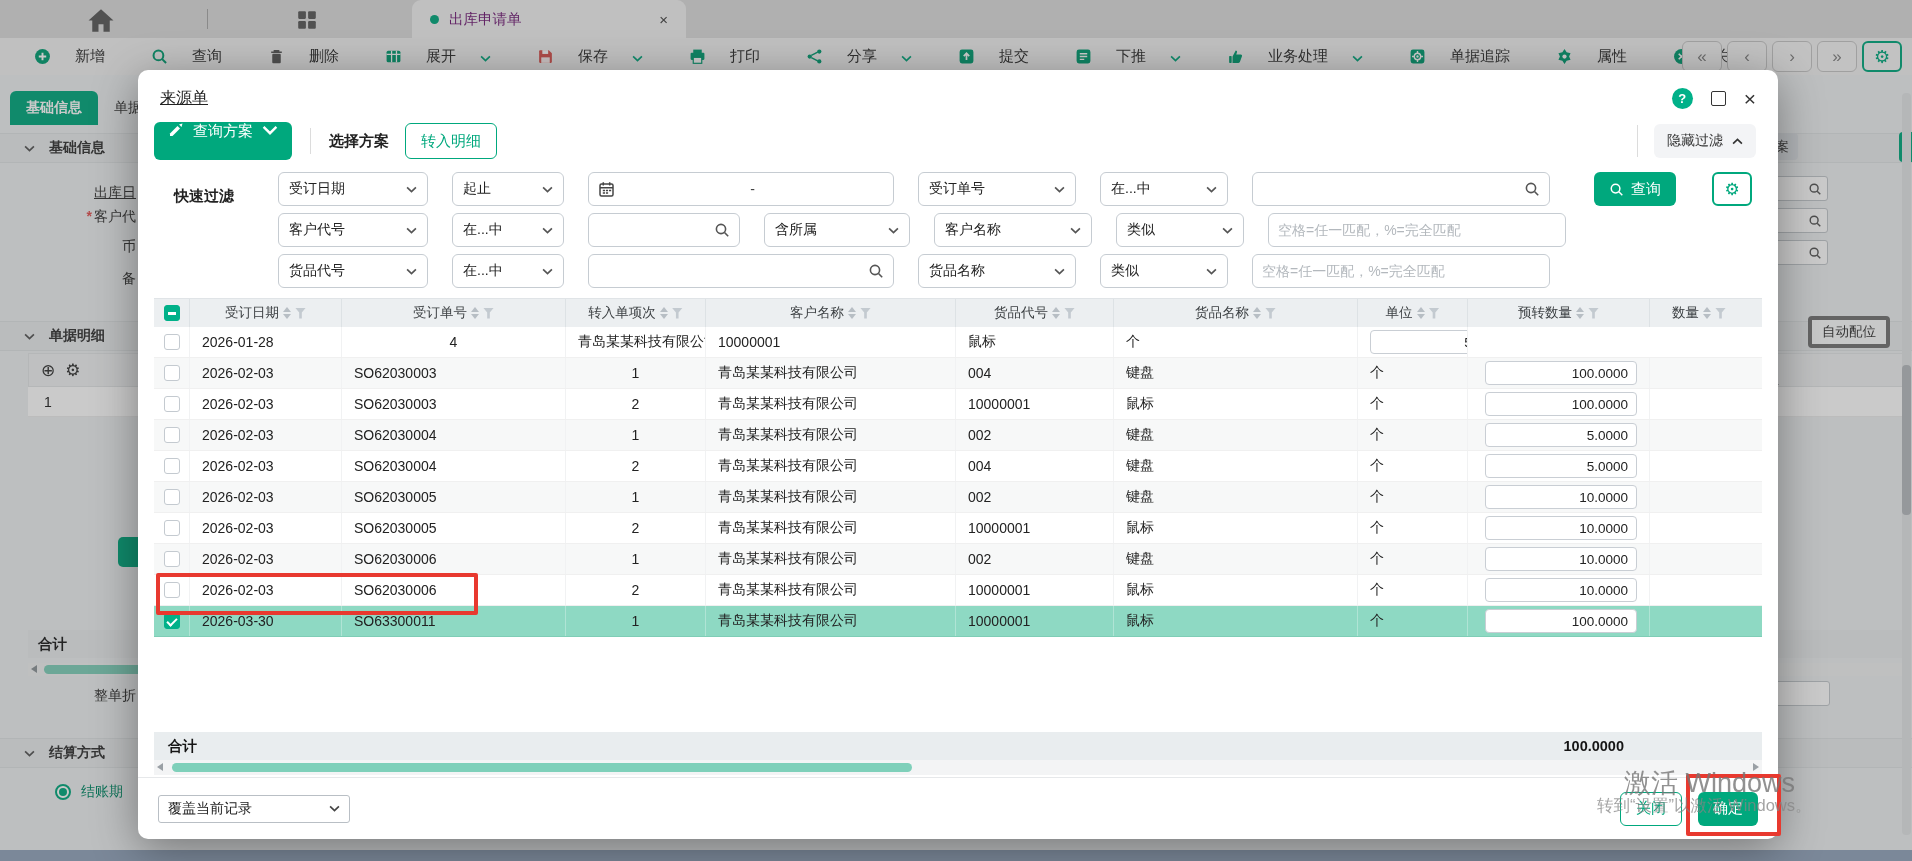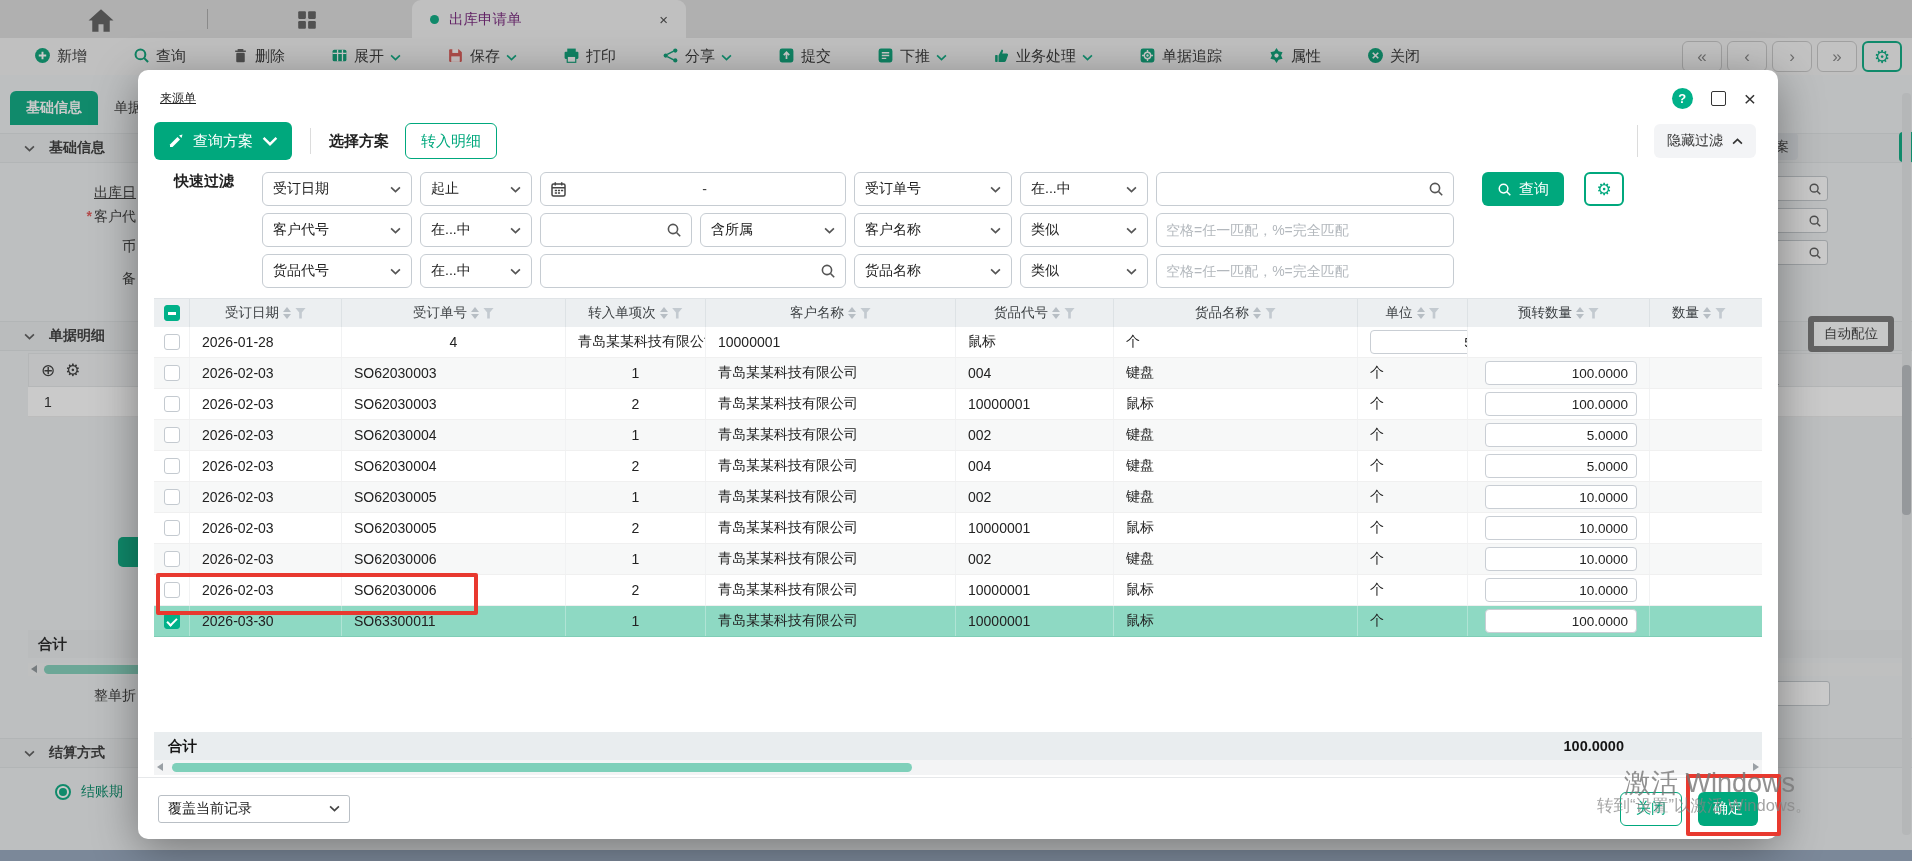--- a/index.html
+++ b/index.html
@@ -13,21 +13,21 @@
   .ts-div{position:absolute;left:207px;top:9px;width:1px;height:20px;background:#a8a8a8;}
   .ts-grid{position:absolute;left:296px;top:9px;width:22px;height:20px;}
   .ts-tab{position:absolute;left:412px;top:0;width:274px;height:38px;background:#f2f2f2;
     border-radius:9px 9px 0 0;display:flex;align-items:center;gap:10px;padding:0 18px;}
   .ts-dot{width:9px;height:9px;border-radius:50%;background:#00a87d;}
   .ts-label{font-size:14.5px;color:#701a75;}
   .ts-x{margin-left:auto;color:#444;font-size:15px;}
 
   .toolbar{position:absolute;left:0;top:38px;width:100%;height:37px;background:#f2f2f2;
     display:flex;align-items:center;padding-left:34px;}
-  .tb-item{display:flex;gap:6px;margin-right:46px;font-size:15px;color:#2e2e2e;white-space:nowrap;cursor:pointer;}
+  .tb-item{display:flex;align-items:center;gap:24px;margin-right:46px;font-size:15px;color:#2e2e2e;white-space:nowrap;cursor:pointer;}
   .tb-ico{width:17px;height:17px;display:inline-block;}
   .tb-ico svg{width:17px;height:17px;display:block;}
   .chev{width:11px;height:7px;}
   .chev path{fill:none;stroke:currentColor;stroke-width:1.5;}
   .tb-chev{color:#00a87d;}
   .nav-group{position:absolute;right:10px;top:3px;display:flex;gap:5px;}
   .nav-btn{width:40px;height:31px;border:1px solid #c6c6c6;border-radius:6px;background:#f5f5f5;
     color:#808080;font-size:17px;display:flex;align-items:center;justify-content:center;cursor:pointer;}
   .nav-btn.gear{border:2px solid #00a87d;color:#00a87d;font-size:18px;}
 
@@ -59,55 +59,55 @@
   .radio-row{position:absolute;left:55px;top:708px;display:flex;align-items:center;gap:10px;}
   .radio{width:16px;height:16px;border-radius:50%;border:2px solid #00a87d;position:relative;background:#fff;}
   .radio::after{content:"";position:absolute;left:2px;top:2px;width:8px;height:8px;border-radius:50%;background:#00a87d;}
   .radio-lbl{font-size:14px;color:#008a67;white-space:nowrap;}
   .right-chip{position:absolute;left:1726px;top:58px;height:27px;background:#dfe3e6;border-radius:4px;
     display:flex;align-items:center;padding:0 9px;font-size:13.5px;color:#3a3a3a;}
   .right-teal{position:absolute;left:1899px;top:57px;width:13px;height:30px;background:#00a87d;border-radius:4px 0 0 4px;}
   .rq{position:absolute;left:1740px;width:88px;height:25px;background:#fff;border:1px solid #c3c8cc;border-radius:3px;display:flex;align-items:center;justify-content:flex-end;padding-right:5px;}
   .rq svg{width:14px;height:14px;}
   .auto-btn{position:absolute;left:1808px;top:241px;height:29px;padding:12px 10px;background:#fbfcfc;
-    border:6px solid #737373;border-radius:4px;font-size:13.5px;color:#333;display:flex;align-items:center;}
+    border:4px solid #737373;border-radius:4px;font-size:13.5px;color:#333;display:flex;align-items:center;}
   .tax-lbl{position:absolute;left:1727px;top:296px;font-size:13px;color:#555;}
   .vscroll{position:absolute;right:1px;top:18px;width:9px;height:742px;background:#e3e5e7;border-radius:4px;}
   .vthumb{position:absolute;left:0;top:272px;width:9px;height:150px;background:#b7bbbf;border-radius:4px;}
   .taskbar{position:absolute;left:0;top:850px;width:100%;height:11px;background:#93a5bc;}
 
   .dim{position:absolute;inset:0;background:rgba(60,60,60,0.27);z-index:40;}
 
   
   .modal{position:absolute;left:138px;top:70px;width:1640px;height:769px;background:#fff;border-radius:10px;
     box-shadow:0 10px 45px rgba(0,0,0,.38);z-index:60;display:flex;flex-direction:column;overflow:hidden;
     --cols:36px 152px 224px 140px 250px 158px 244px 110px 182px minmax(0,1fr);}
   .m-head{height:40px;display:flex;align-items:center;padding:16px 22px 0 22px;}
-  .m-title{font-size:12px;color:#222;text-decoration:underline;}
+  .m-title{font-size:16px;color:#222;text-decoration:underline;}
   .m-icons{margin-left:auto;display:flex;align-items:center;gap:18px;}
   .help-ico{width:21px;height:21px;border-radius:50%;background:#00b189;color:#fff;font-size:13px;font-weight:bold;
     display:flex;align-items:center;justify-content:center;cursor:pointer;}
   .max-ico{width:15px;height:15px;border:1.6px solid #333;border-radius:2px;cursor:pointer;}
   .close-ico{font-size:21px;color:#333;line-height:15px;cursor:pointer;}
 
   .m-scheme{display:flex;align-items:center;padding:12px 22px 0 16px;}
-  .btn-scheme{background:#00a87d;color:#fff;height:38px;border:none;border-radius:6px;display:flex;align-items:center;gap:9px;
+  .btn-scheme{background:#00a87d;color:#fff;height:38px;border:none;border-radius:6px;display:flex;align-items:flex-start;gap:9px;
     padding:0 14px;font-size:15px;cursor:pointer;}
   .btn-scheme svg{width:16px;height:16px;}
   .v-div{width:1px;height:26px;background:#dcdcdc;margin:0 18px;}
   .lbl-selectplan{font-weight:bold;font-size:15px;color:#222;cursor:pointer;}
   .btn-todetail{margin-left:16px;height:36px;border:1px solid #00a87d;color:#00a87d;border-radius:6px;background:#fff;
     padding:0 15px;font-size:15px;display:flex;align-items:center;cursor:pointer;}
   .hide-filter{margin-left:auto;display:flex;align-items:center;}
   .hf-div{width:1px;height:32px;background:#dcdcdc;margin-right:16px;}
   .btn-hidefilter{background:#f3f4f6;border:none;border-radius:6px;height:34px;padding:0 13px;font-size:14px;color:#333;
     display:flex;align-items:center;gap:9px;cursor:pointer;}
 
   .m-filters{padding:12px 16px 10px 16px;display:flex;flex-direction:column;gap:7px;}
-  .f-row{display:flex;align-items:flex-start;gap:8px;height:34px;}
+  .f-row{display:flex;align-items:flex-end;gap:24px;height:34px;}
   .f-label{width:100px;text-align:center;font-weight:bold;font-size:15px;color:#222;flex:none;}
   .fsel{height:34px;border:1px solid #c6ccd2;border-radius:6px;background:#fff;display:flex;align-items:center;
     justify-content:space-between;padding:0 10px;font-size:14px;color:#222;cursor:pointer;flex:none;}
   .fsel .chev{color:#555;}
   .fbox{height:34px;border:1px solid #c6ccd2;border-radius:6px;background:#fff;display:flex;align-items:center;
     padding:0 9px;flex:none;gap:6px;}
   .fbox input{border:none;outline:none;flex:1;font-size:14px;min-width:0;background:transparent;color:#222;}
   .fbox input::placeholder{color:#b3b8bd;}
   .fbox .mag{width:16px;height:16px;flex:none;color:#555;}
   .fdate .dash{flex:1;text-align:center;color:#444;font-size:14px;}

